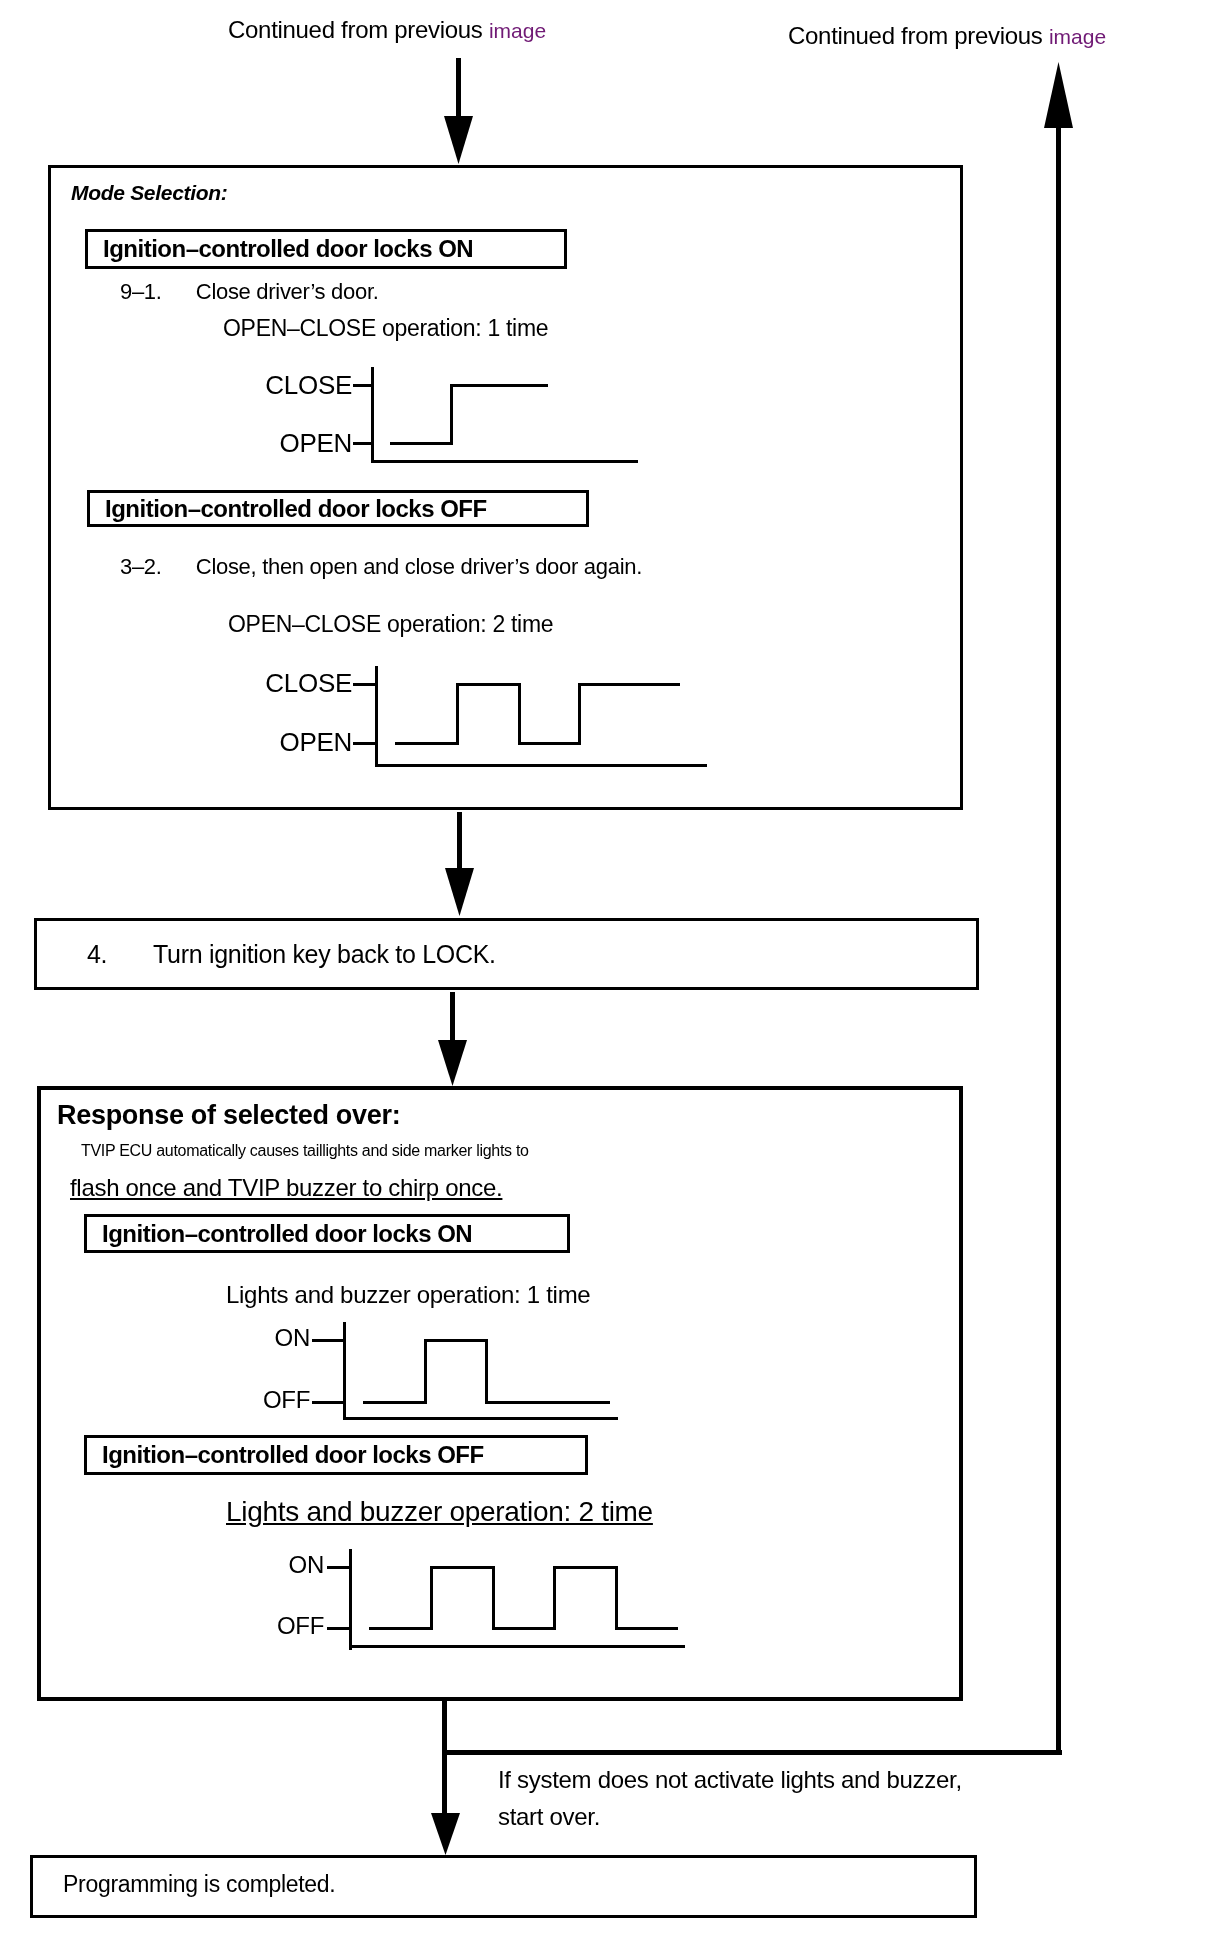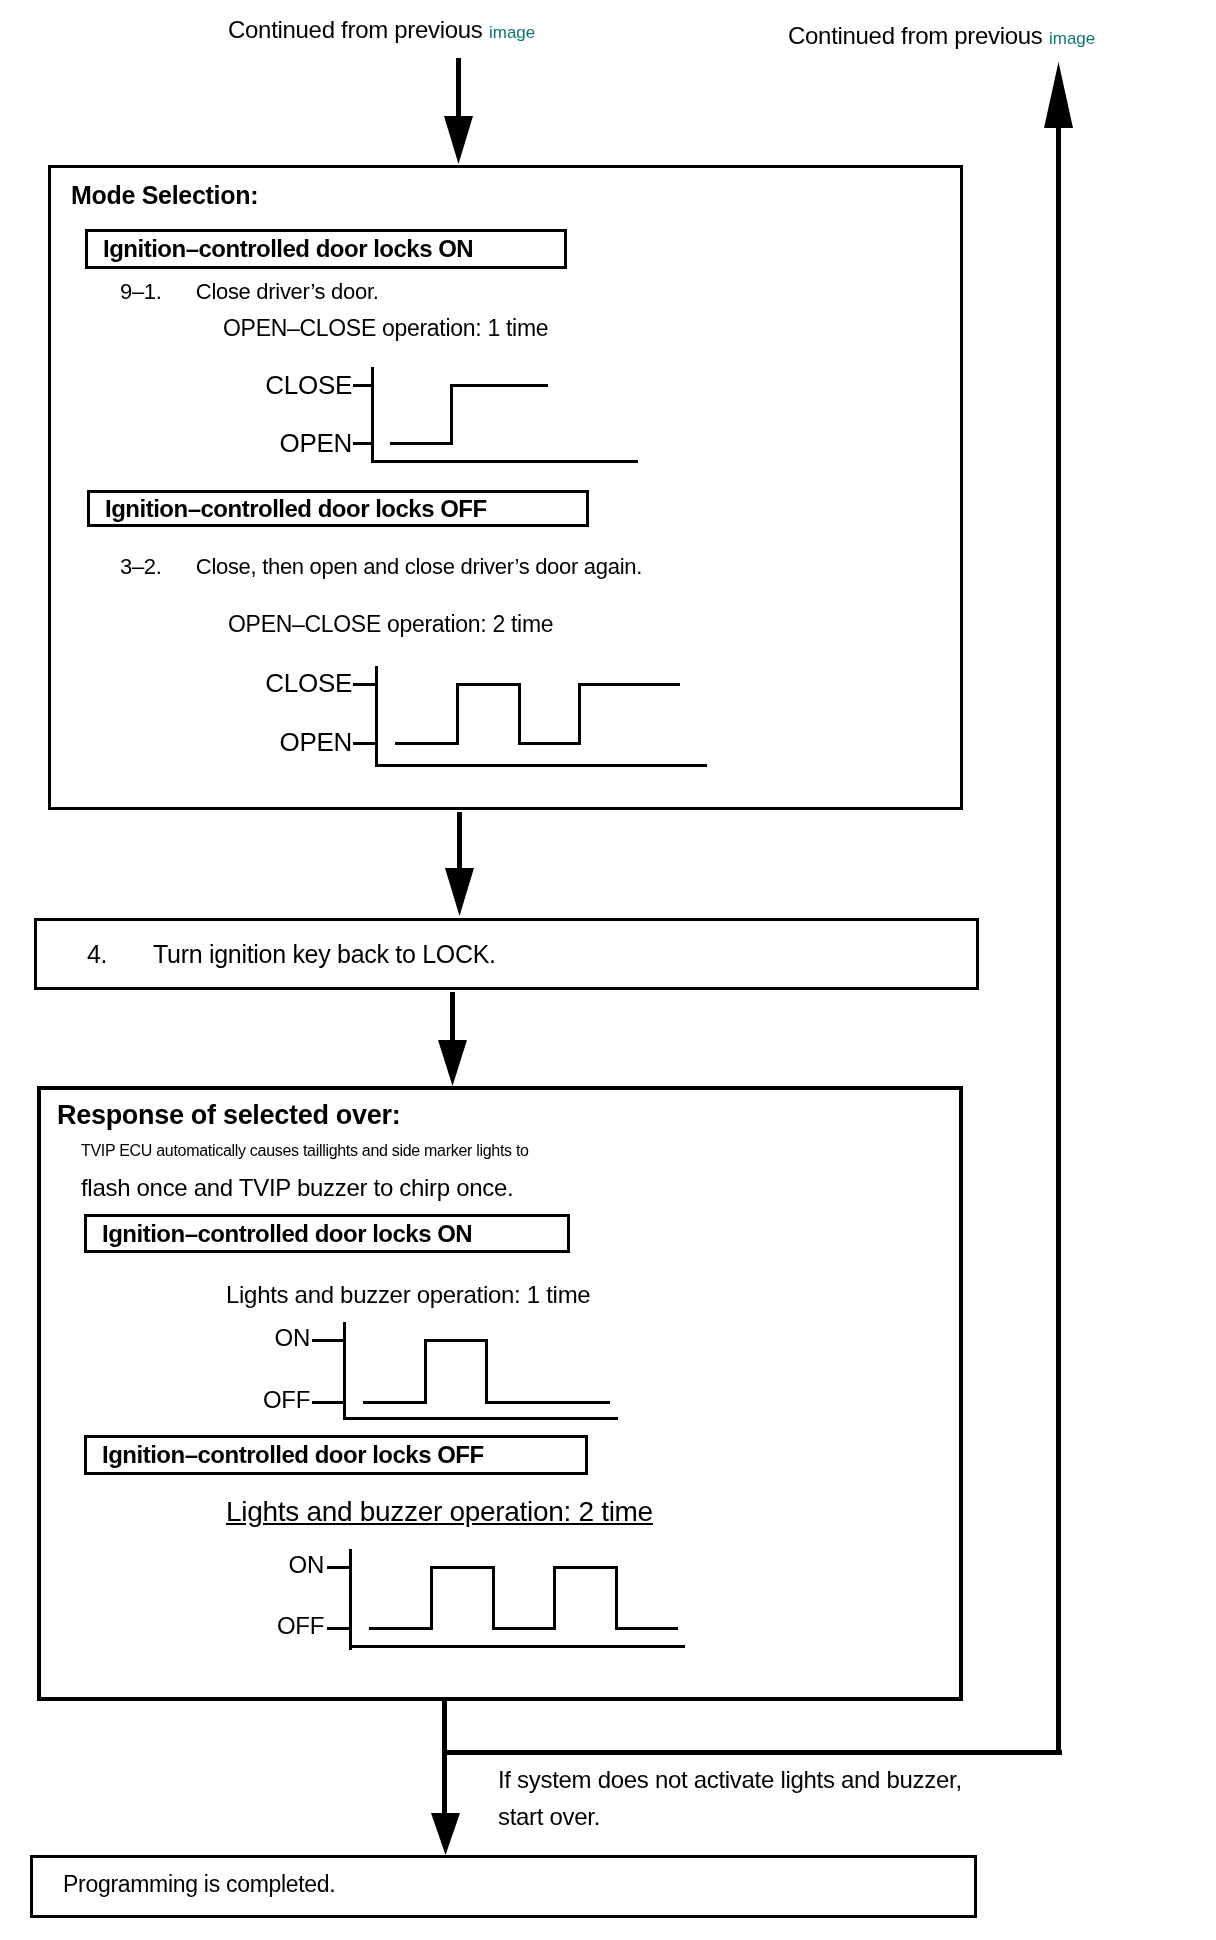--- a/index.html
+++ b/index.html
@@ -12,21 +12,21 @@
   .bold{font-weight:bold;}
   .ln{position:absolute;background:#000000;}
   .frame{position:absolute;border:3px solid #000000;box-sizing:border-box;background:transparent;}
   .lblbox{position:absolute;border:3px solid #000000;box-sizing:border-box;display:flex;align-items:center;
           padding-left:15px;font-weight:bold;font-size:24px;letter-spacing:-0.5px;white-space:nowrap;}
   .head-down{position:absolute;background:#000;clip-path:polygon(0 0,100% 0,50% 100%);}
   .head-up{position:absolute;background:#000;clip-path:polygon(50% 0,100% 100%,0 100%);}
   .wavelabel{position:absolute;width:100px;text-align:right;font-size:26px;white-space:nowrap;line-height:1;}
   .steprow{position:absolute;font-size:22px;white-space:nowrap;}
   .steprow .no{display:inline-block;width:70px;}
-  .small{font-size:17px;letter-spacing:0;color:#0f766e;}
+  .small{font-size:21px;letter-spacing:0;color:#701a75;}
 </style>
 </head>
 <body>
 
 <div id="canvas">
 
   <div class="t" style="left:228px;top:16px;font-size:24px;">
     <span>Continued from previous</span>
     <span class="small">image</span>
   </div>
@@ -41,21 +41,21 @@
   </div>
 
   <div>
     <div class="head-up" style="left:1044px;top:62px;width:29px;height:66px;"></div>
     <div class="ln" style="left:1056px;top:124px;width:5px;height:1630px;"></div>
     <div class="ln" style="left:442px;top:1750px;width:620px;height:5px;"></div>
   </div>
 
   <div>
     <div class="frame" style="left:48px;top:165px;width:915px;height:645px;"></div>
-    <div class="t bold" style="left:71px;top:181px;font-size:25px;">Mode Selection:</div>
+    <div class="t bold" style="left:71px;top:181px;font-size:21px;font-style:italic;">Mode Selection:</div>
 
     <div class="lblbox" style="left:85px;top:229px;width:482px;height:40px;">
       <span>Ignition–controlled door locks ON</span>
     </div>
 
     <div class="steprow" style="left:120px;top:279px;">
       <span class="no">9–1.</span>
       <span>Close driver’s door.</span>
     </div>
     <div class="t" style="left:223px;top:315px;font-size:23px;">OPEN–CLOSE operation: 1 time</div>
@@ -112,21 +112,21 @@
 
   <div>
     <div class="ln" style="left:450px;top:992px;width:5px;height:52px;"></div>
     <div class="head-down" style="left:438px;top:1040px;width:29px;height:46px;"></div>
   </div>
 
   <div>
     <div class="frame" style="left:37px;top:1086px;width:926px;height:615px;border-width:4px;"></div>
     <div class="t bold" style="left:57px;top:1100px;font-size:27px;">Response of selected over:</div>
     <div class="t" style="left:81px;top:1142px;font-size:16px;">TVIP ECU automatically causes taillights and side marker lights to</div>
-    <div class="t" style="left:81px;top:1174px;font-size:24px;">flash once and TVIP buzzer to chirp once.</div>
+    <div class="t" style="left:70px;top:1174px;font-size:24px;text-decoration:underline;">flash once and TVIP buzzer to chirp once.</div>
 
     <div class="lblbox" style="left:84px;top:1214px;width:486px;height:39px;">
       <span>Ignition–controlled door locks ON</span>
     </div>
     <div class="t" style="left:226px;top:1281px;font-size:24px;">Lights and buzzer operation: 1 time</div>
 
     <div>
       <div class="wavelabel" style="left:210px;top:1326px;font-size:24px;">ON</div>
       <div class="wavelabel" style="left:210px;top:1388px;font-size:24px;">OFF</div>
       <div class="ln" style="left:312px;top:1339px;width:31px;height:3px;"></div>

